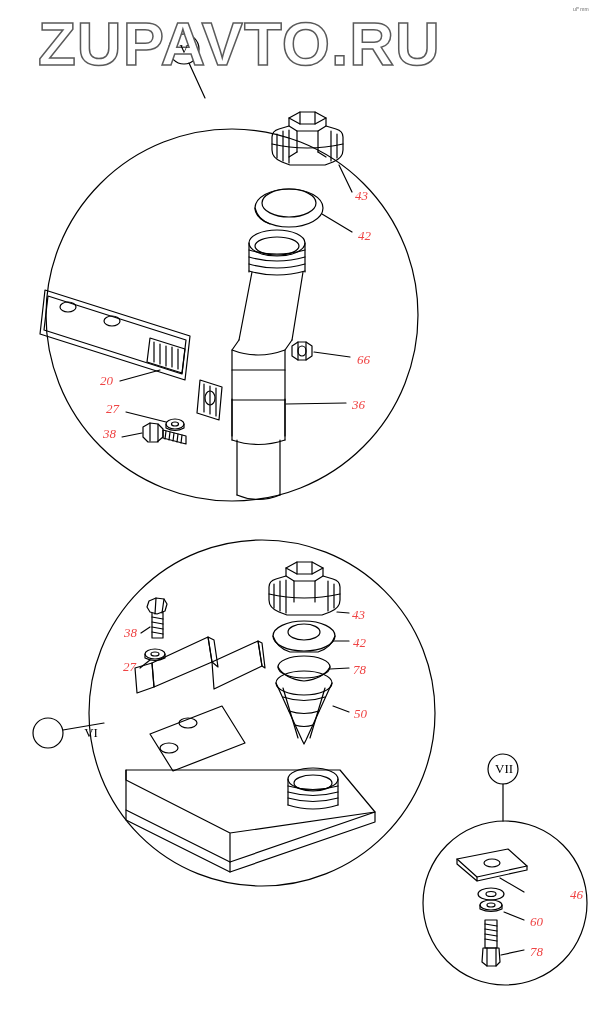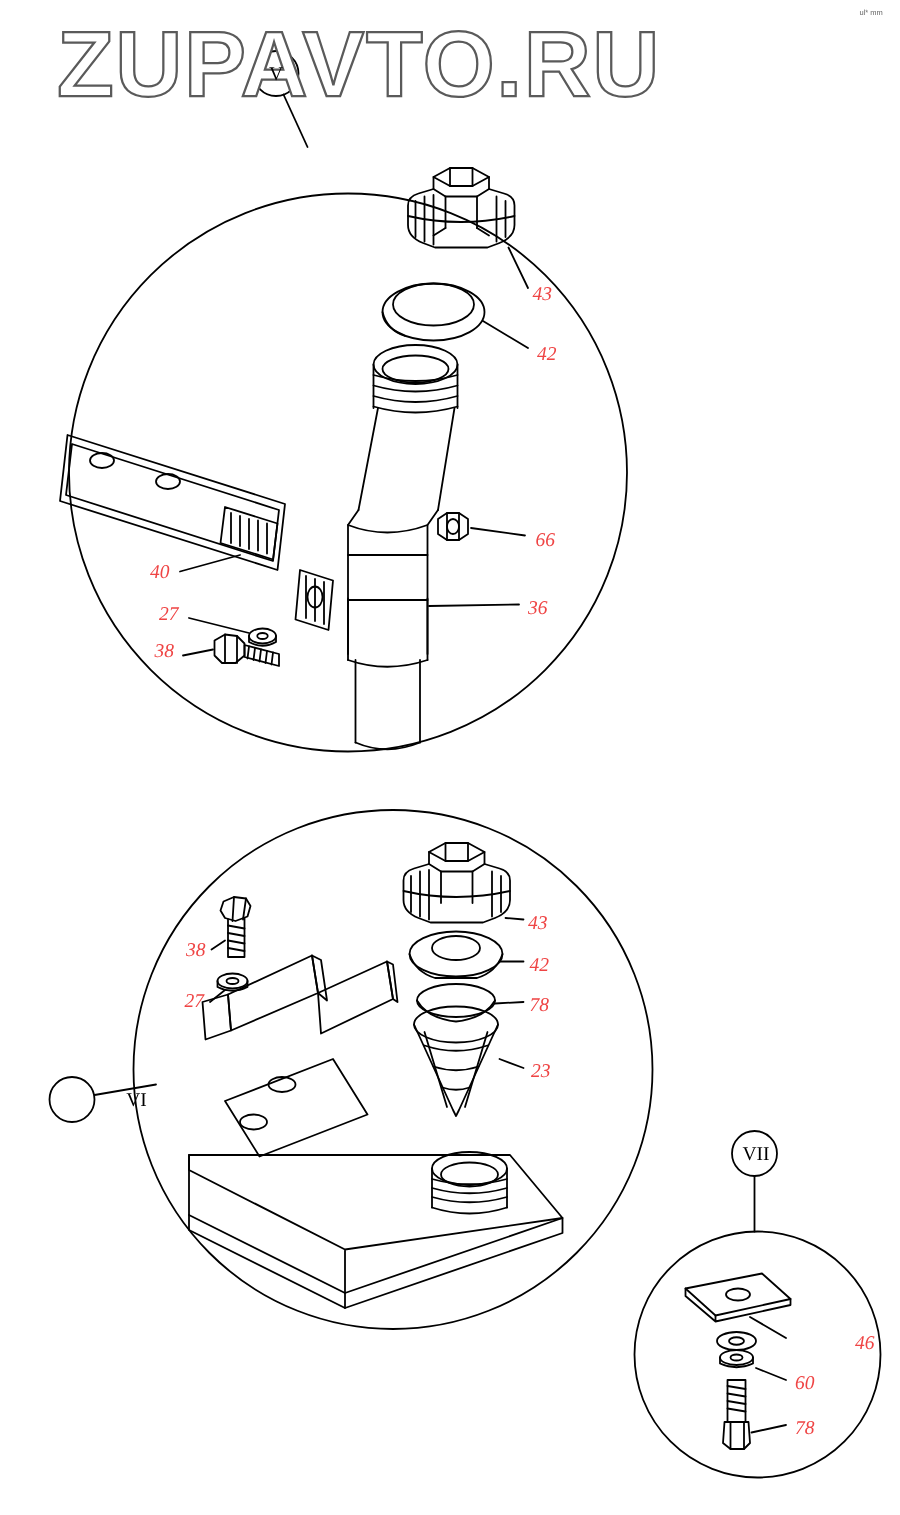--- a/index.html
+++ b/index.html
@@ -258,28 +258,28 @@
   <div class="corner-note" style="left:573px; top:6px;">ul* mm</div>
 
   <div class="roman" style="left:177px; top:41px; width:14px;">V</div>
   <div class="roman" style="left:41px; top:725px; width:14px;margin-left:43px;">VI</div>
   <div class="roman" style="left:495px; top:761px; width:16px;">VII</div>
 
   <div class="lbl" style="left:355px; top:188px;">43</div>
   <div class="lbl" style="left:358px; top:228px;">42</div>
   <div class="lbl" style="left:357px; top:352px;">66</div>
   <div class="lbl" style="left:352px; top:397px;text-align:right;">36</div>
-  <div class="lbl" style="left:100px; top:373px;">40</div>
+  <div class="lbl" style="left:100px; top:373px;">20</div>
   <div class="lbl" style="left:106px; top:401px;">27</div>
   <div class="lbl" style="left:103px; top:426px;">38</div>
 
   <div class="lbl" style="left:352px; top:607px;">43</div>
   <div class="lbl" style="left:353px; top:635px;">42</div>
   <div class="lbl" style="left:353px; top:662px;">78</div>
-  <div class="lbl" style="left:354px; top:706px;">23</div>
+  <div class="lbl" style="left:354px; top:706px;">50</div>
   <div class="lbl" style="left:124px; top:625px;">38</div>
   <div class="lbl" style="left:123px; top:659px;">27</div>
 
   <div class="lbl" style="left:530px; top:887px;margin-left:40px;">46</div>
   <div class="lbl" style="left:530px; top:914px;">60</div>
   <div class="lbl" style="left:530px; top:944px;">78</div>
 
 </div>
 
 </body></html>

